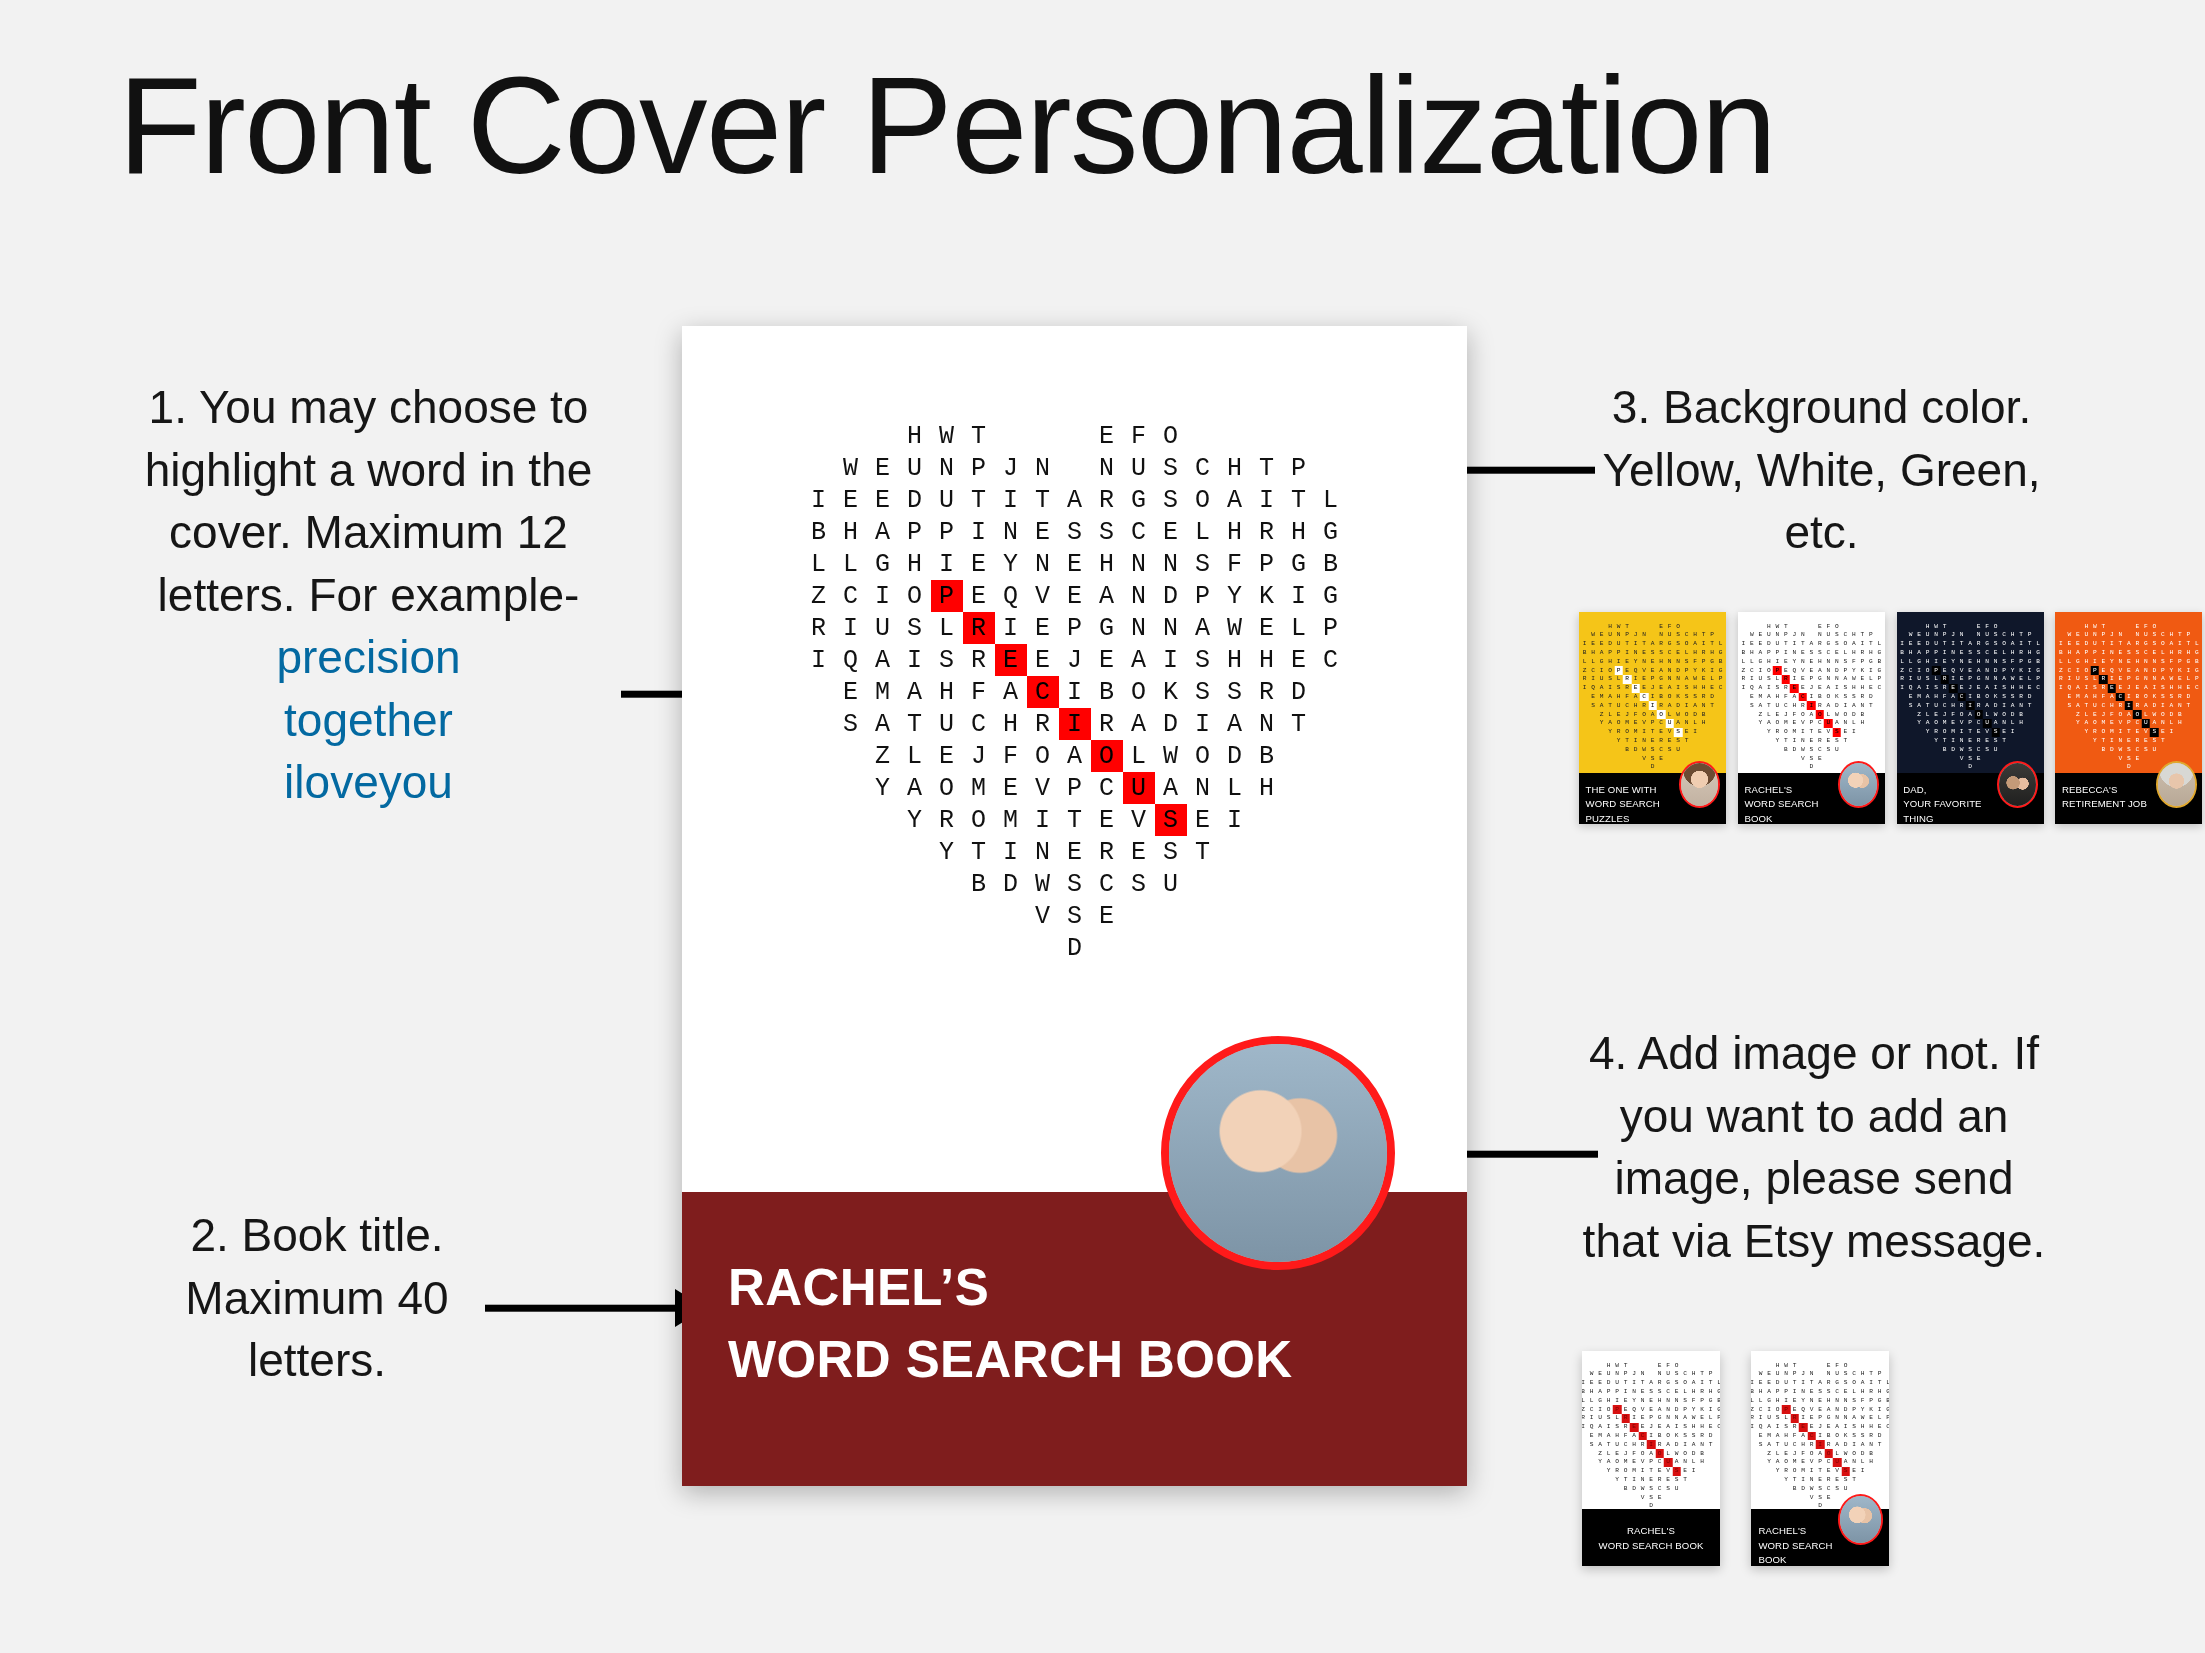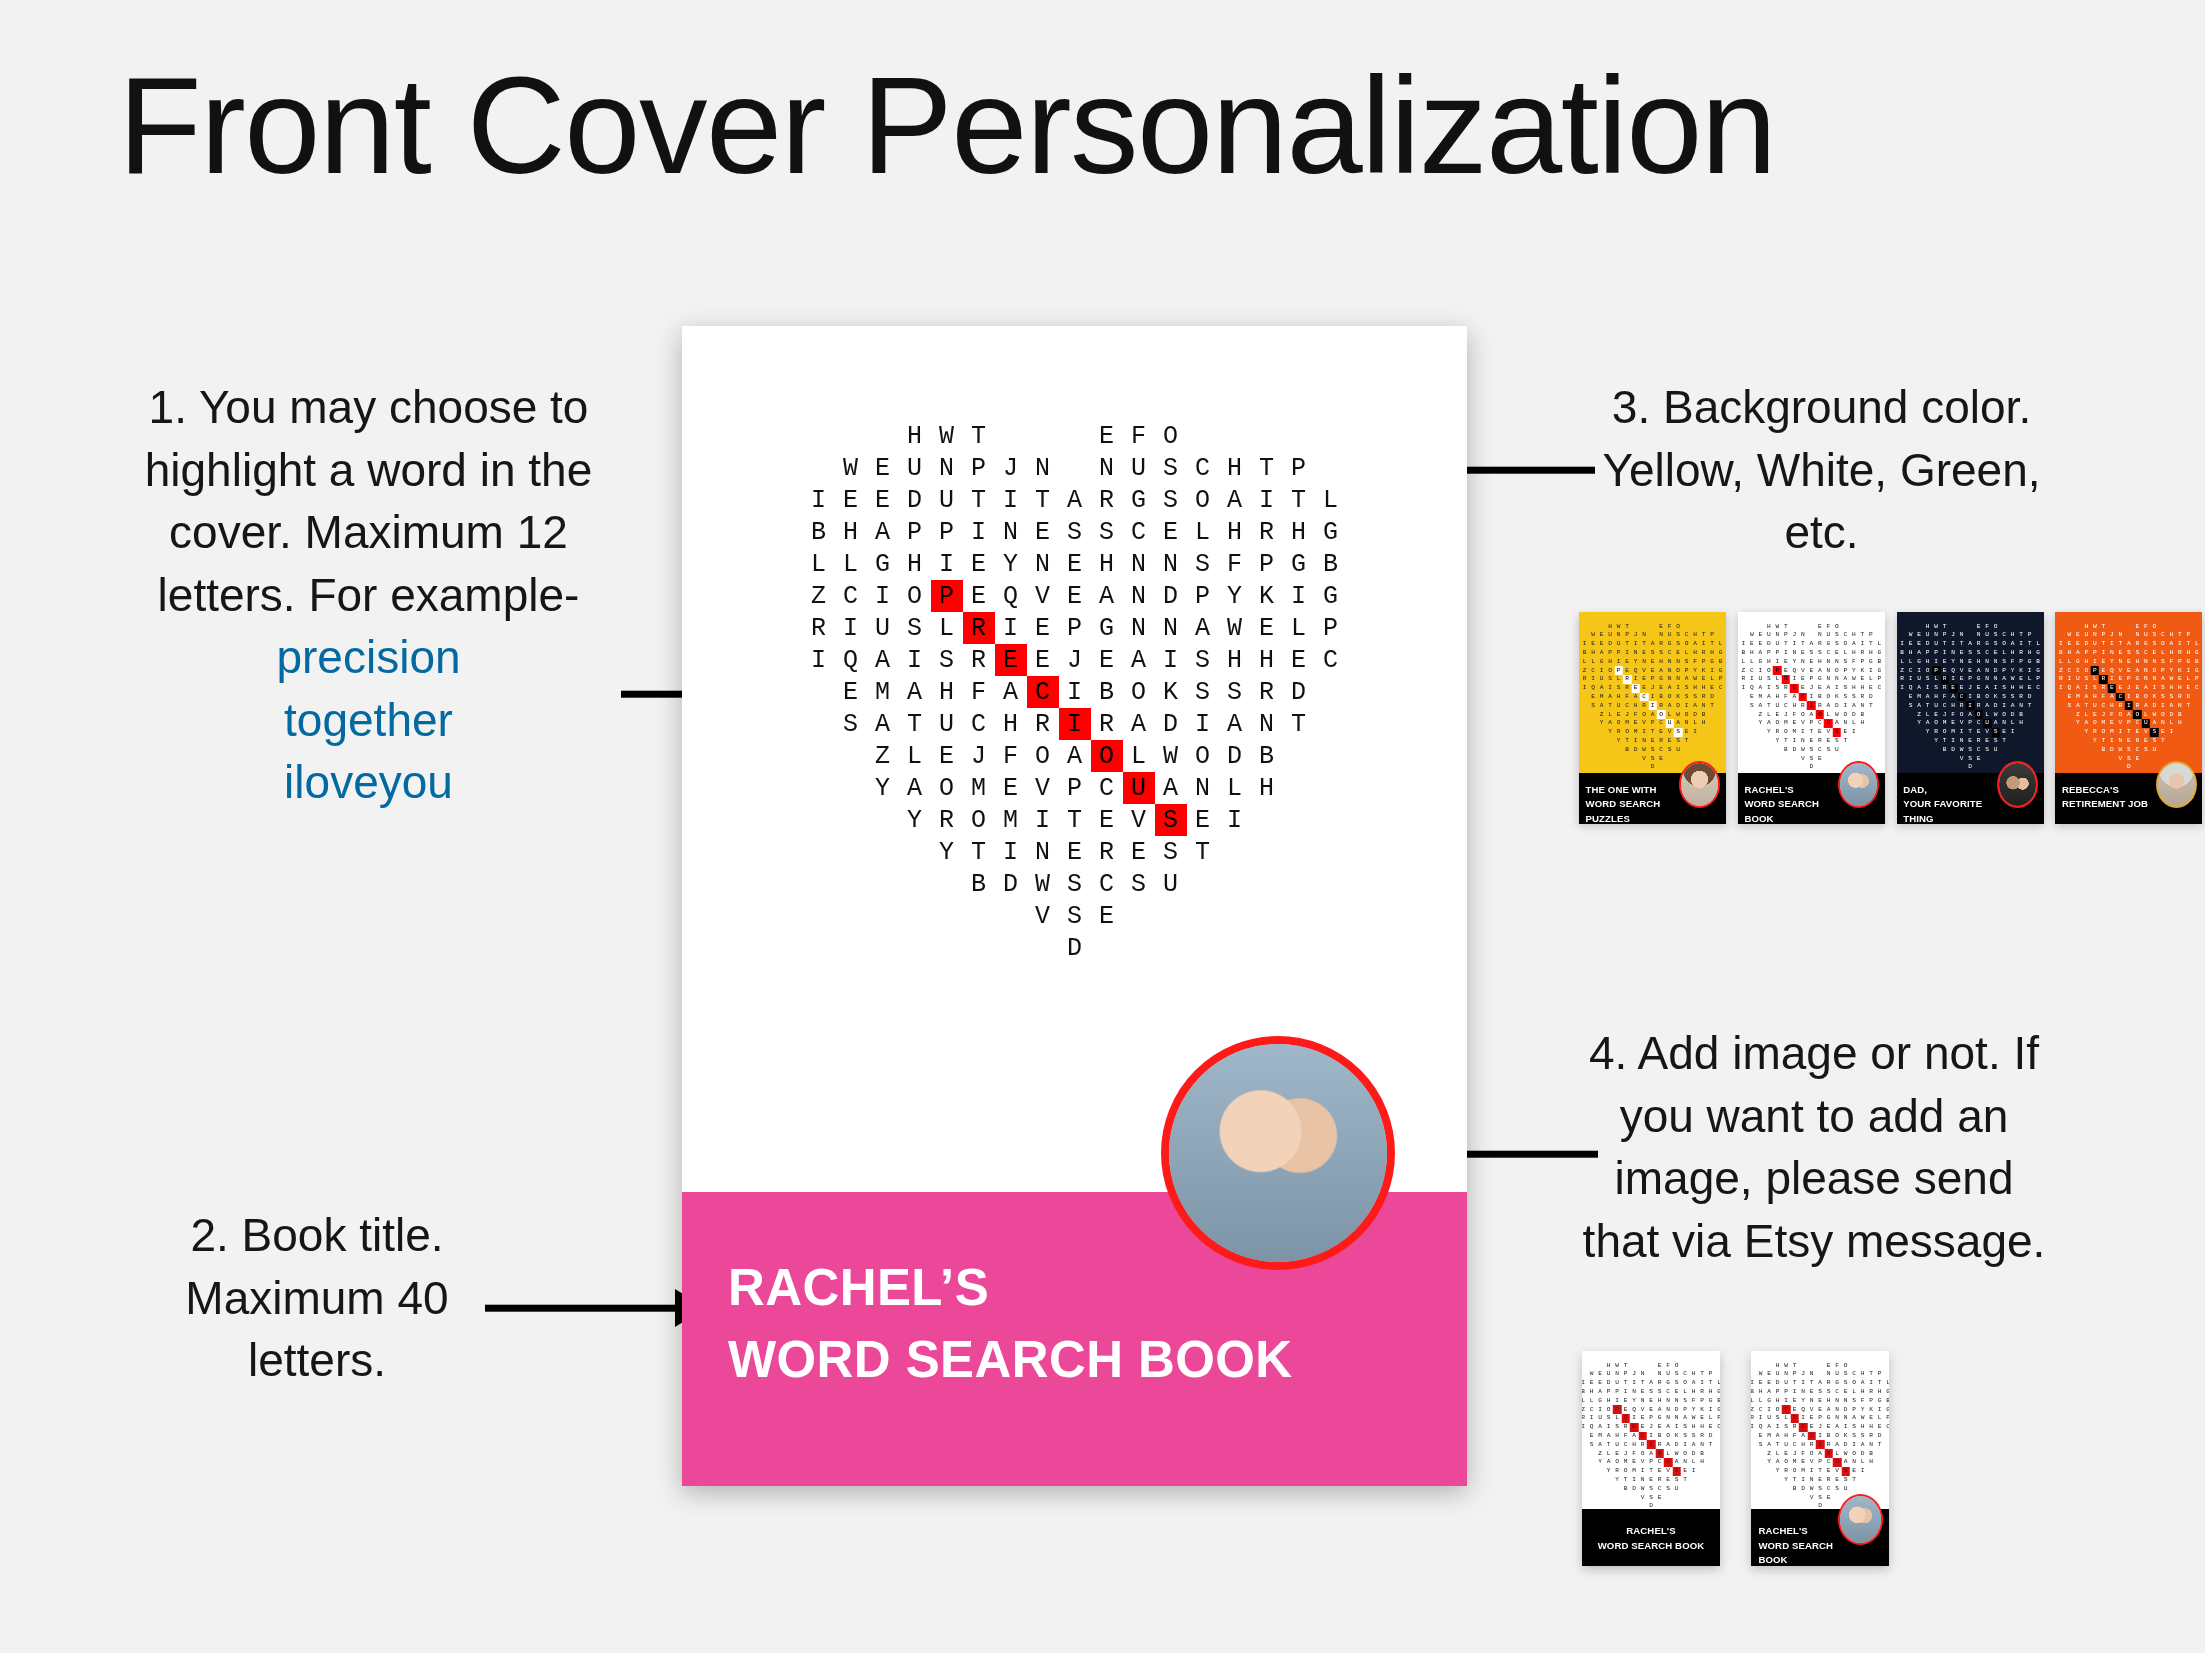--- a/index.html
+++ b/index.html
@@ -88,21 +88,21 @@
     width:32px;height:32px;
     display:flex;align-items:center;justify-content:center;
     font-size:25px;color:#111;font-weight:400;
     box-sizing:border-box;
   }
   .wscell.hl{background:#ff0000;color:#000;}
   .wscell.blank{color:transparent;}
 
   #cover-footer{
     position:absolute;left:0;right:0;bottom:0;height:294px;
-    background:#ec4899;
+    background:#7f1d1d;
   }
   #cover-title{
     position:absolute;left:46px;top:60px;
     color:#fff;font-weight:700;
     font-size:51px;line-height:1.42;
     letter-spacing:0.4px;
   }
   #cover-photo{
     position:absolute;left:479px;top:-156px;
     width:218px;height:218px;border-radius:50%;
@@ -132,21 +132,21 @@
   .tcell{
     width:8.5px;height:8.8px;
     display:flex;align-items:center;justify-content:center;
     font-size:6.2px;line-height:1;box-sizing:border-box;
   }
   .thumb-footer{
     position:absolute;left:0;right:0;bottom:0;height:51px;background:#000;
   }
   .thumb-title{
     position:absolute;left:6.6px;top:9.6px;right:41px;
-    color:#fff;font-weight:700;font-size:9.6px;line-height:1.55;
+    color:#fff;font-weight:400;font-size:9.6px;line-height:1.55;
     letter-spacing:0.1px;
   }
   .thumb-photo{
     position:absolute;right:5.9px;bottom:16px;
     width:37px;height:43px;border-radius:50%;
     border:2.9px solid #ff1a1a;overflow:hidden;background:#c9bcae;
   }
 
   
   #image-row{

